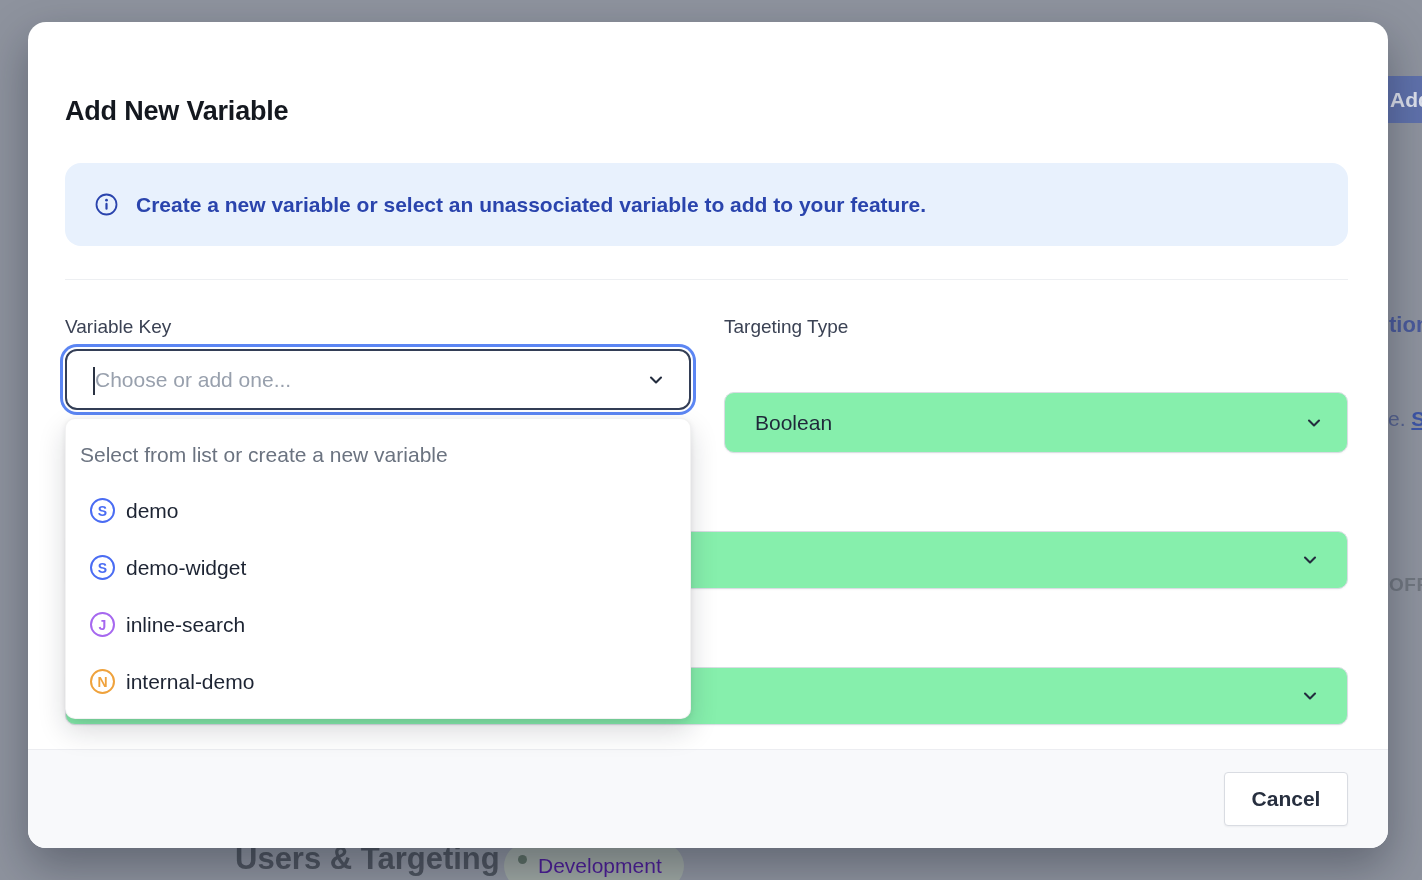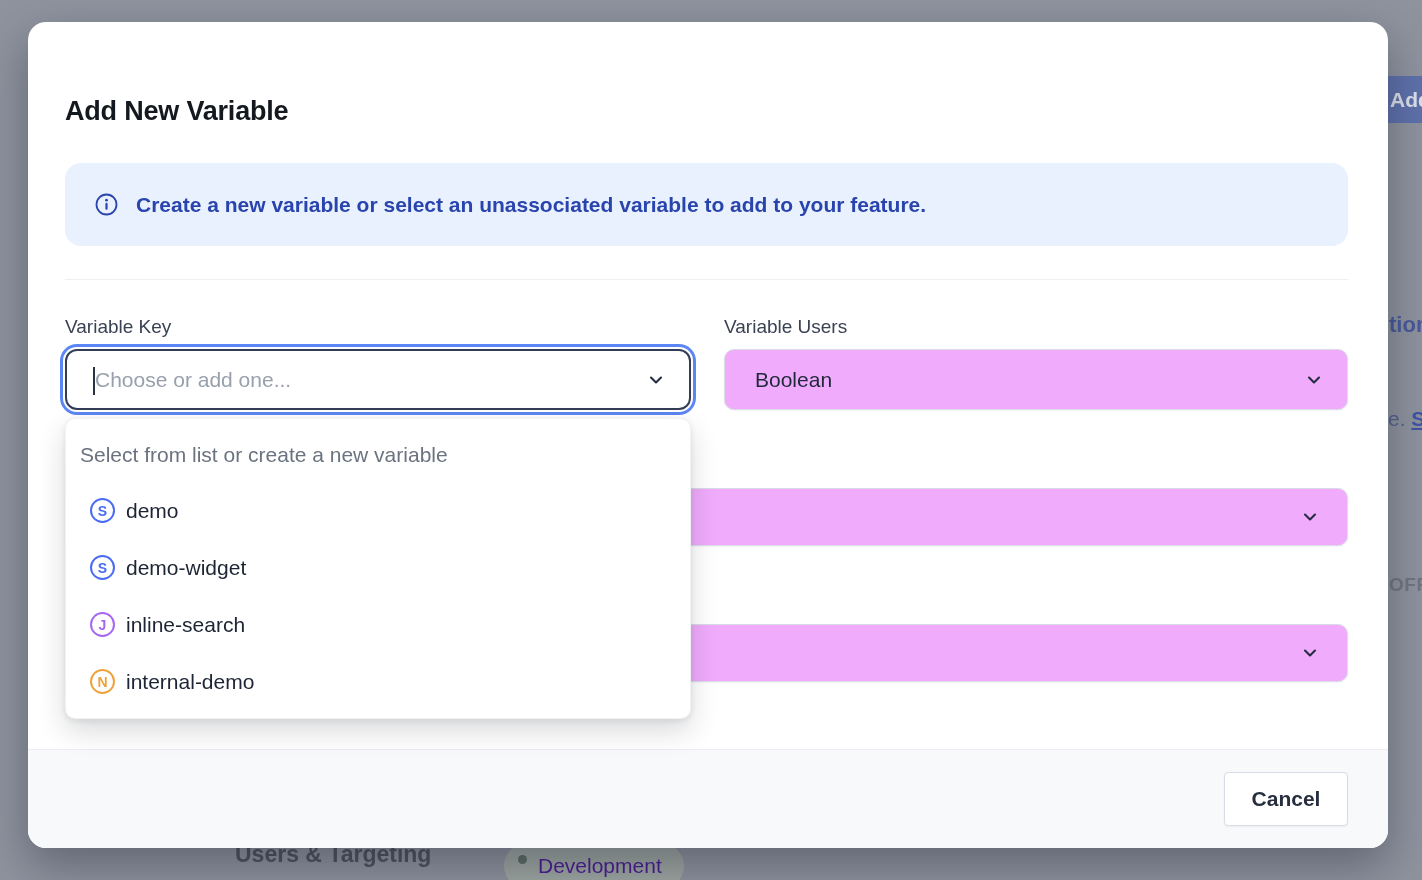--- a/index.html
+++ b/index.html
@@ -9,21 +9,21 @@
 
   
   .bd-add-btn { position:absolute; left:1380px; top:76px; width:42px; height:47px;
     background:#5f71ab; border-radius:7px 0 0 7px; display:flex; align-items:center;
     overflow:hidden; }
   .bd-add-btn span { color:#dde1ec; font-size:21px; font-weight:700; padding-left:10px; }
   .bd-tion { position:absolute; left:1389px; top:312px; color:#4a5a9b; font-size:22px; font-weight:700; white-space:nowrap; }
   .bd-es { position:absolute; left:1388px; top:407px; font-size:21px; color:#55628f; white-space:nowrap; }
   .bd-es .lnk { color:#3d55a5; text-decoration:underline; font-weight:600; }
   .bd-off { position:absolute; left:1389px; top:574px; color:#70767f; font-size:19px; font-weight:700; letter-spacing:.5px; }
-  .bd-heading { position:absolute; left:235px; top:841px; color:#4e545e; font-size:23px; font-weight:700; white-space:nowrap; }
+  .bd-heading { position:absolute; left:235px; top:841px; color:#4e545e; font-size:31px; font-weight:700; white-space:nowrap; }
   .bd-badge { position:absolute; left:504px; top:843px; height:46px; padding:0 22px 0 34px;
     background:#9ea7a2; border-radius:23px; display:flex; align-items:center; }
   .bd-badge .dot { position:absolute; left:14px; top:12px; width:9px; height:9px; border-radius:50%; background:#5d6f64; }
   .bd-badge span { color:#4c1d95; font-size:21px; font-weight:400; }
 
   
   .modal { position:absolute; left:28px; top:22px; width:1360px; height:826px;
     background:#ffffff; border-radius:18px; box-shadow:0 18px 45px rgba(15,20,35,.35); z-index:5; }
   .modal-title { position:absolute; left:37px; top:74px; font-size:27px; font-weight:700; color:#14181f; letter-spacing:-.2px; }
 
@@ -40,22 +40,22 @@
 
   .combo-key { position:absolute; left:37px; top:327px; width:626px; height:61px;
     background:#fff; border:2px solid #333e56; border-radius:12px;
     box-shadow:0 0 0 2px #ffffff, 0 0 0 5px #5c86f3;
     display:flex; align-items:center; }
   .combo-key input { border:none; outline:none; background:transparent; width:540px;
     margin-left:28px; font-family:"Liberation Sans",sans-serif; font-size:21px; color:#1e2738; }
   .combo-key input::placeholder { color:#98a0ad; opacity:1; }
   .caret { position:absolute; left:26px; top:16px; width:2px; height:28px; background:#2a3242; }
 
-  .select-box { position:absolute; background:#f0abfc; border:1px solid #d9dde3; border-radius:10px;
-    display:flex; align-items:center; box-shadow:0 1px 2px rgba(16,24,40,.04); }
+  .select-box { position:absolute; background:#86efac; border:1px solid #d9dde3; border-radius:10px;
+    display:flex; align-items:center; box-shadow:0 1px 2px rgba(16,24,40,.04);margin-top:43px; }
   .sel-type { left:696px; top:327px; width:624px; height:61px; }
   .sel-type .sel-value { margin-left:30px; font-size:21px; font-weight:500; color:#1f2839; }
   .sel-bg1 { left:37px; top:466px; width:1283px; height:58px; z-index:1; }
   .sel-bg2 { left:37px; top:602px; width:1283px; height:58px; z-index:1; }
 
   .chev { position:absolute; right:24px; top:50%; transform:translateY(-50%); display:flex; }
   .sel-bg1 .chev, .sel-bg2 .chev { right:28px; }
 
   
   .dropdown { position:absolute; left:37px; top:396px; width:626px; height:301px; z-index:10;
@@ -107,21 +107,21 @@
           <circle cx="11.5" cy="7.2" r="1.4" fill="#2a44ad"></circle>
           <rect x="10.4" y="9.8" width="2.2" height="7" rx="1.1" fill="#2a44ad"></rect>
         </svg>
       </span>
       <span class="banner-text">Create a new variable or select an unassociated variable to add to your feature.</span>
     </div>
 
     <div class="divider"></div>
 
     <div class="field-label lbl-key">Variable Key</div>
-    <div class="field-label lbl-type">Variable Users</div>
+    <div class="field-label lbl-type">Targeting Type</div>
 
     <div class="combo-key">
       <div class="caret"></div>
       <input type="text" placeholder="Choose or add one..." style="">
       <span class="chev">
         <svg width="18" height="18" viewBox="0 0 18 18">
             <path d="M4 6.5 L9 11.5 L14 6.5" fill="none" stroke="#232c3e" stroke-width="2.1" stroke-linecap="round" stroke-linejoin="round"></path>
           </svg>
       </span>
     </div>

